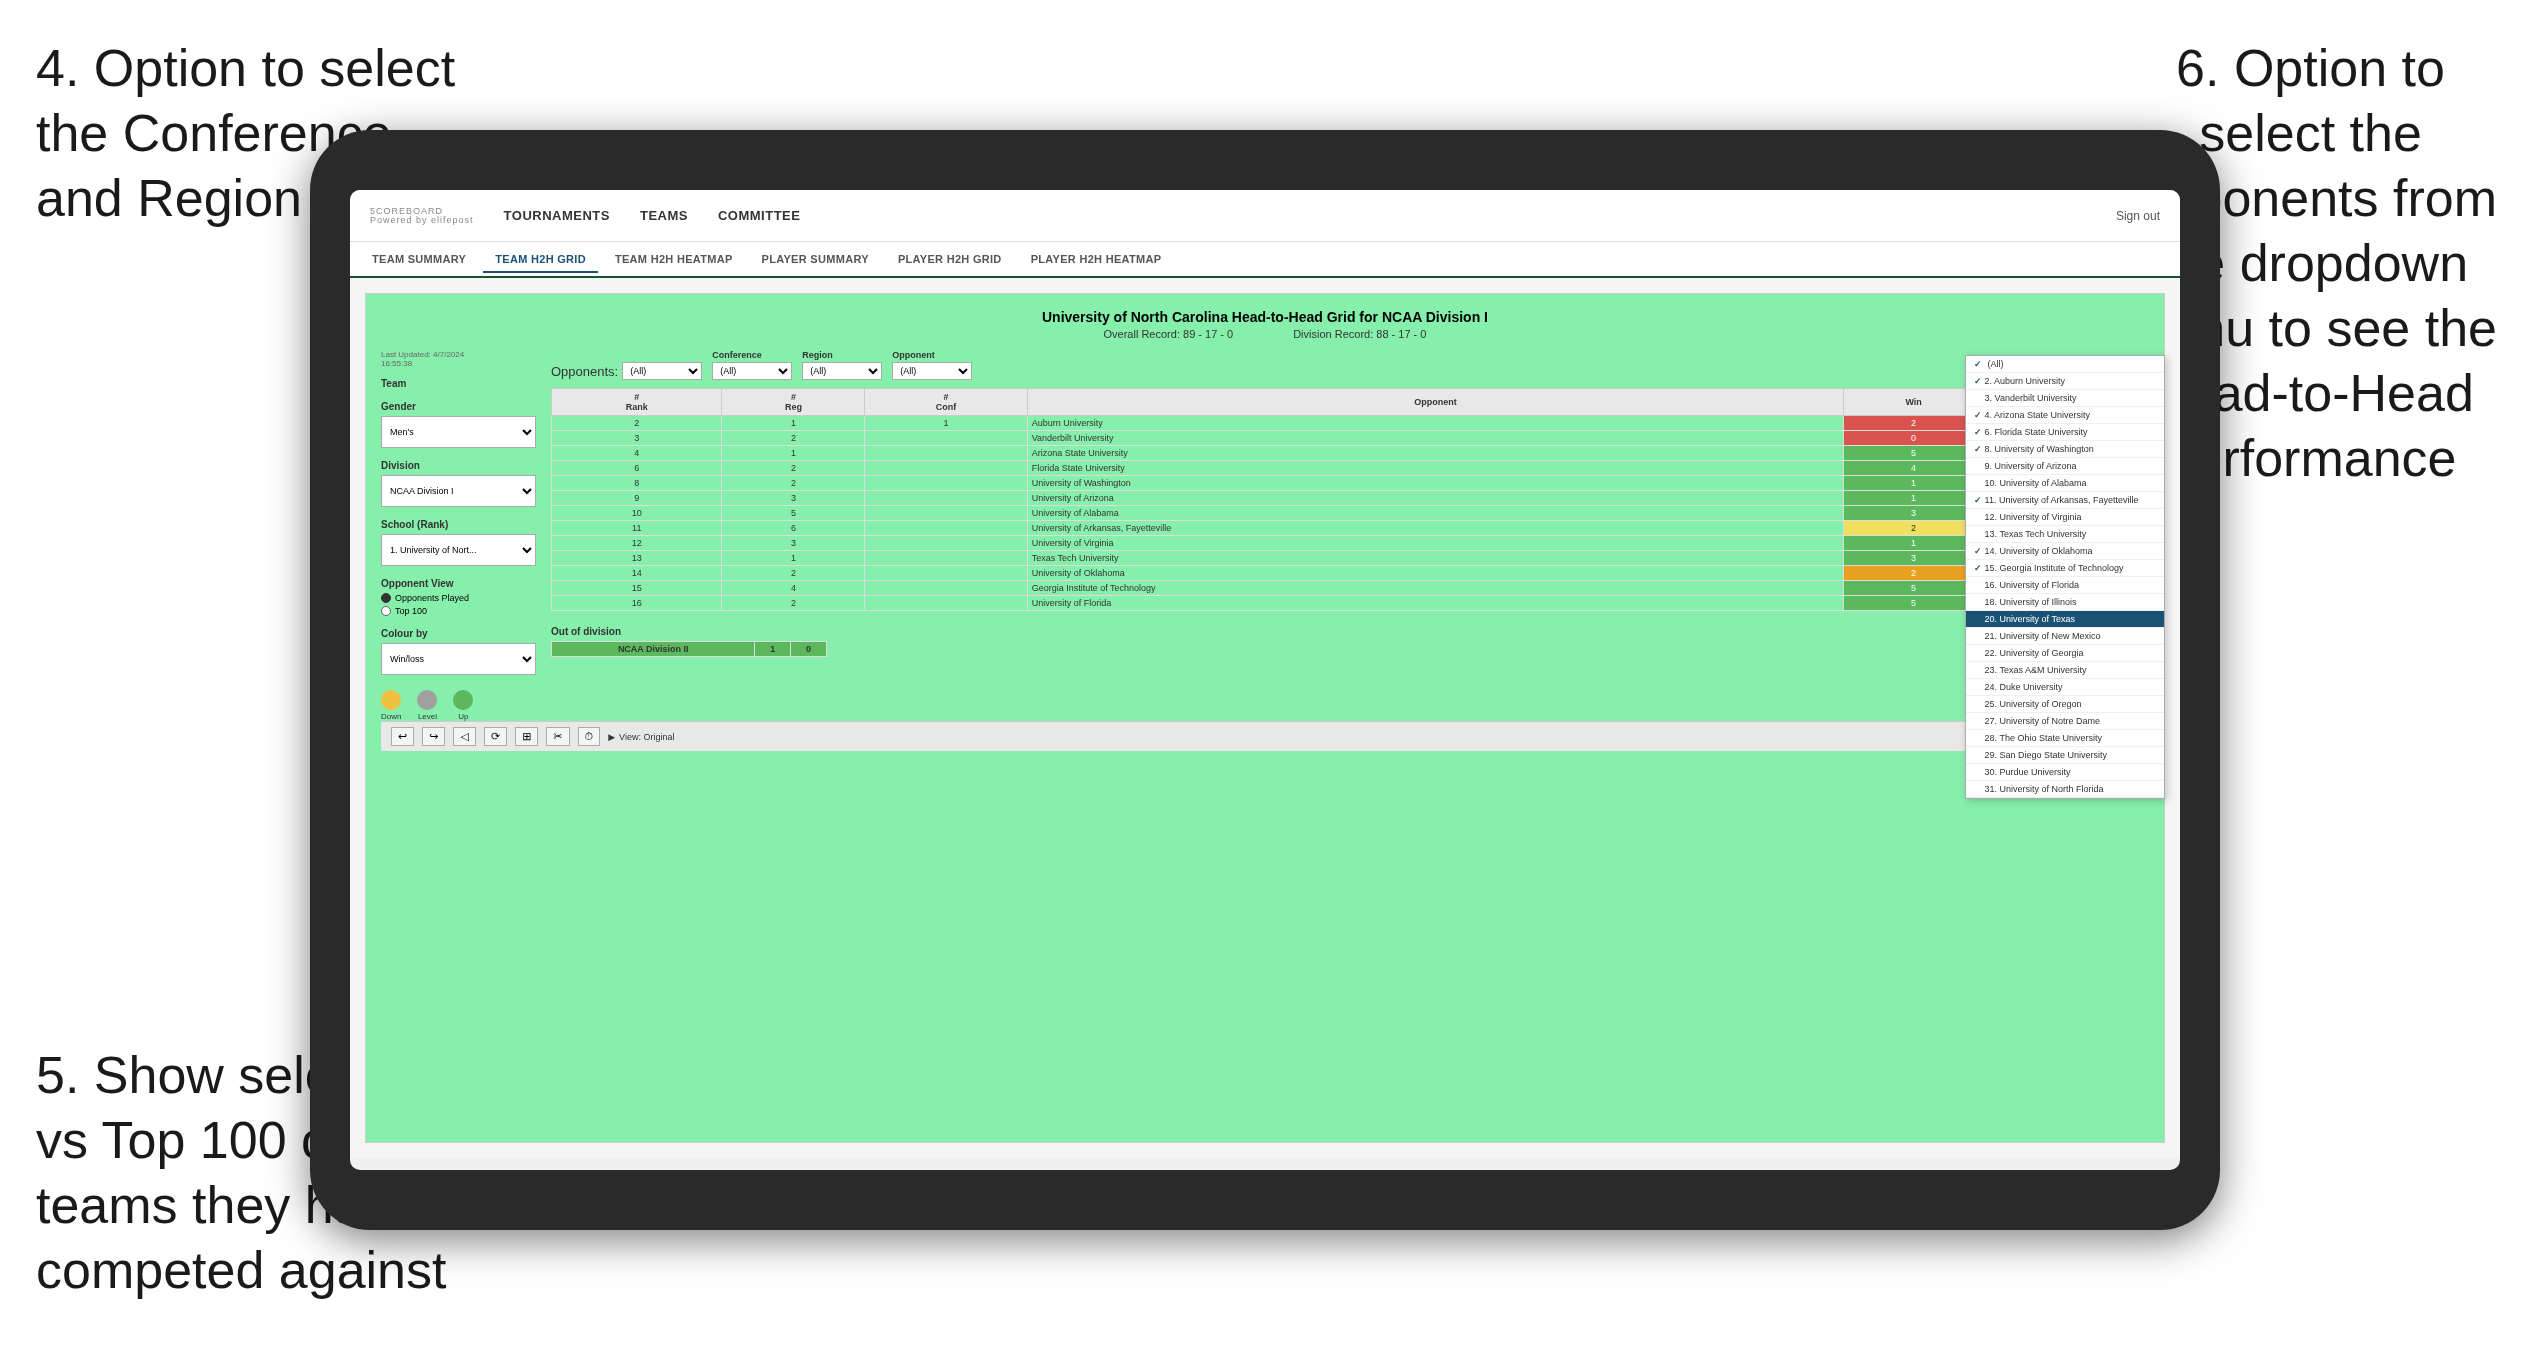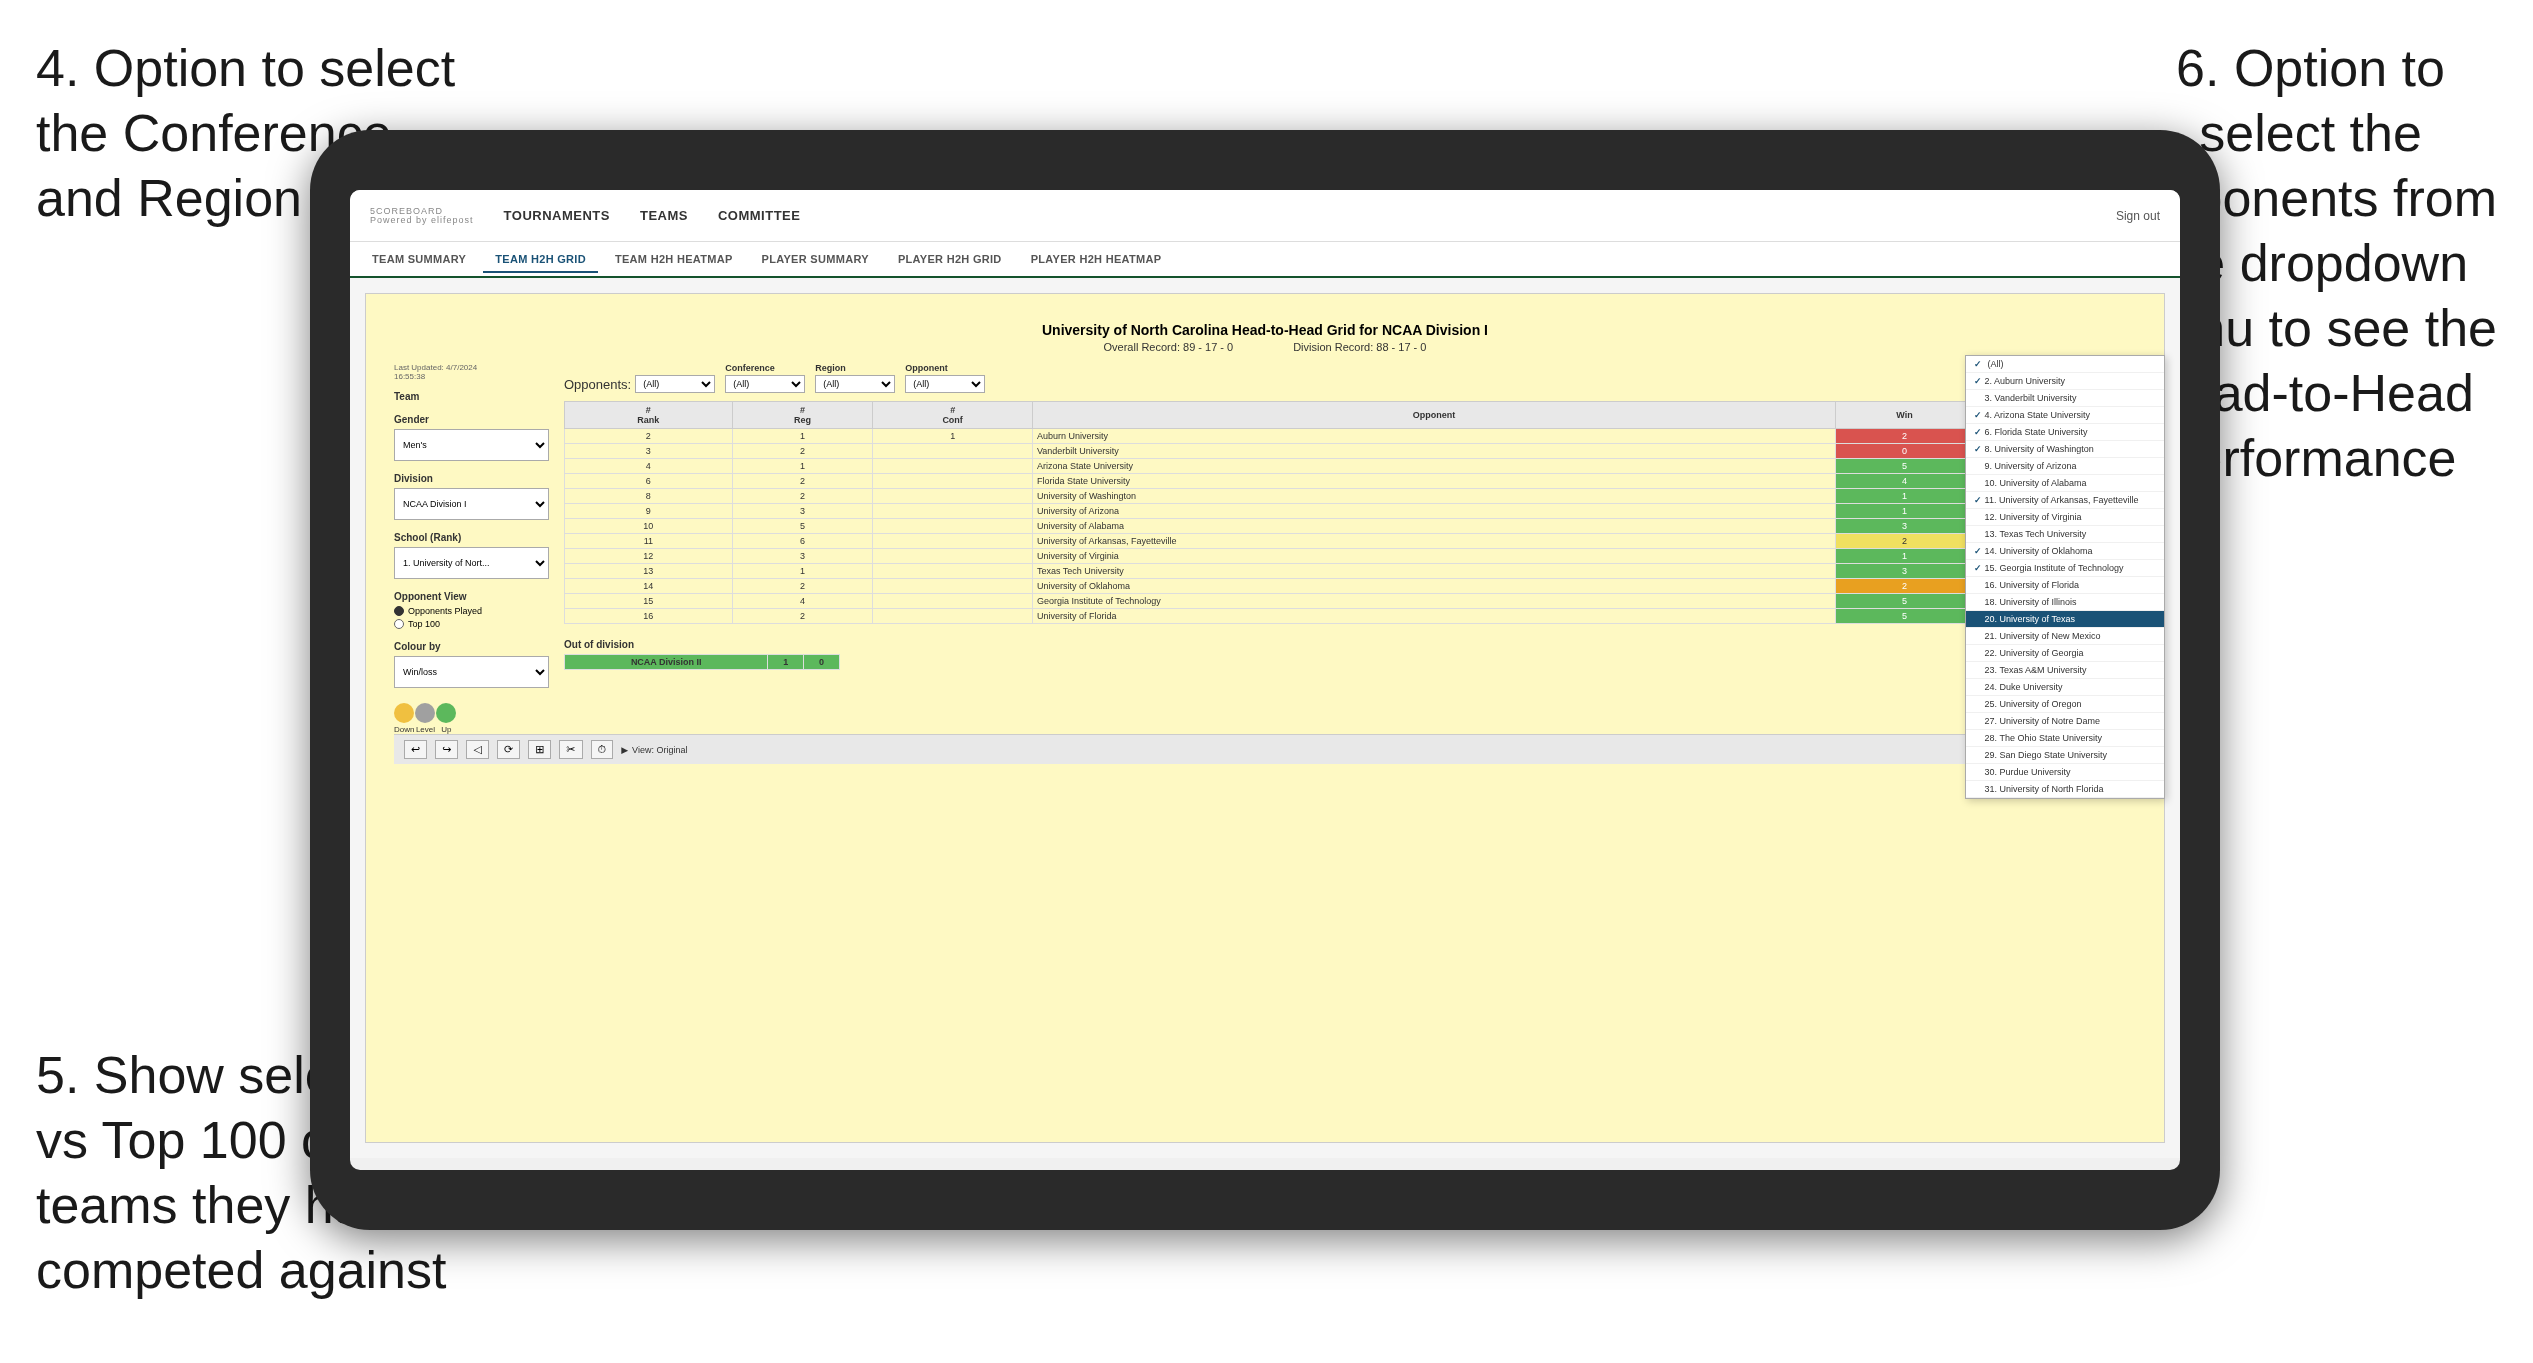--- a/index.html
+++ b/index.html
@@ -119,23 +119,23 @@
     
     .main-content {
       background: #f5f5f5;
       flex: 1;
       padding: 15px;
       overflow: auto;
     }
 
     
     .report-container {
-      background: #fef9c3;
+      background: #86efac;
       border: 1px solid #ccc;
-      padding: 28px;
+      padding: 15px;
       min-height: 850px;
     }
 
     
     .report-header {
       text-align: center;
       margin-bottom: 8px;
     }
 
     .report-title {
@@ -211,21 +211,21 @@
     }
 
     .radio-dot.selected {
       background: #333;
       border-color: #333;
     }
 
     
     .legend {
       display: flex;
-      gap: 1px;
+      gap: 16px;
       align-items: center;
       margin-top: 15px;
     }
 
     .legend-item {
       display: flex;
       flex-direction: column;
       align-items: center;
       gap: 2px;
     }

